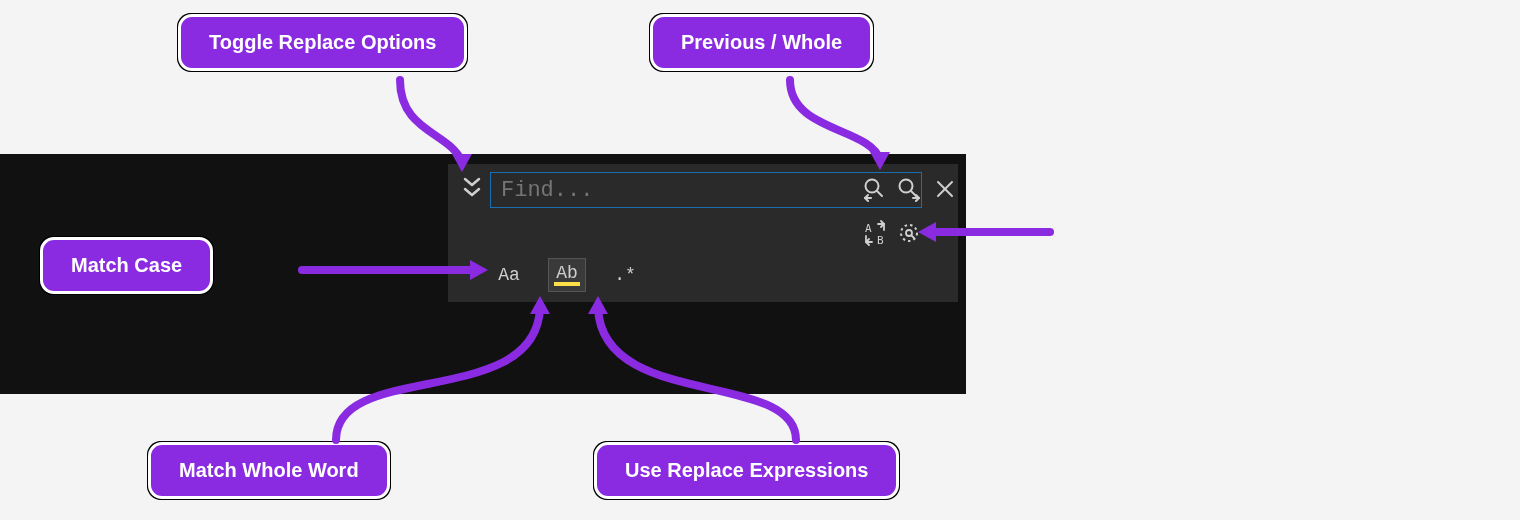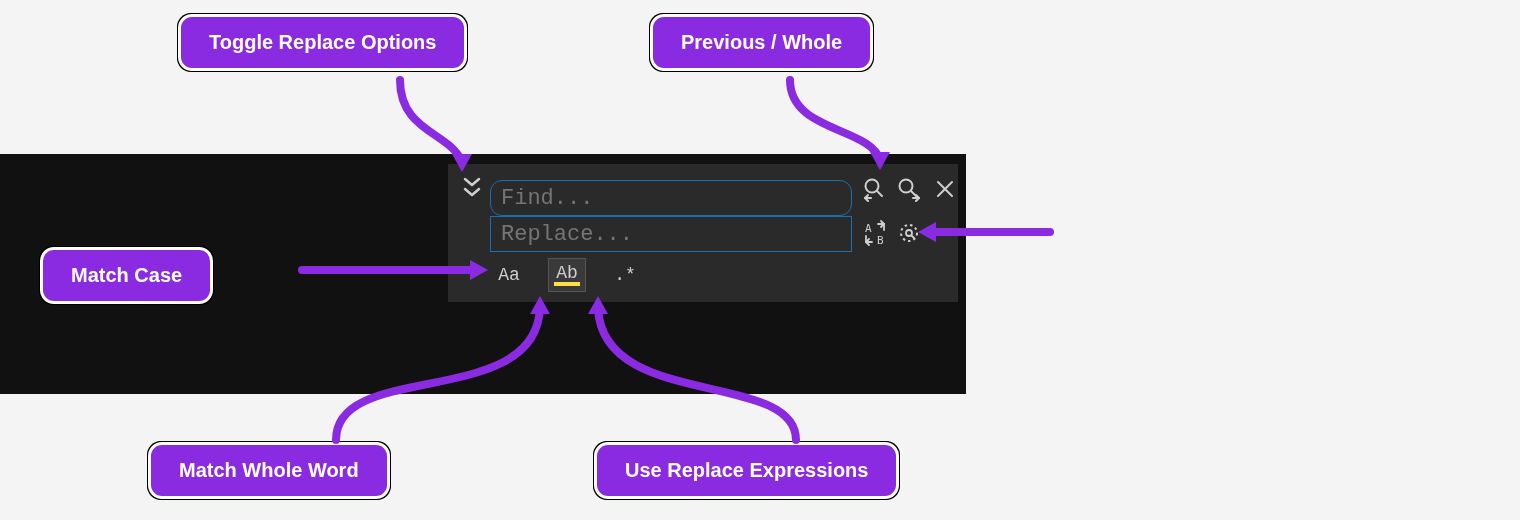--- a/index.html
+++ b/index.html
@@ -55,21 +55,21 @@
     height: 36px;
     background: #2a2a2a;
     border: 1px solid #1a6fb3;
     color: #888;
     font-family: "Consolas", "Courier New", monospace;
     font-size: 22px;
     padding: 0 10px;
     box-sizing: border-box;
     outline: none;
   }
-  .find-input    { left: 42px; top: 16px;  width: 362px; border-radius: 12px; }
+  .find-input    { left: 42px; top: 8px;  width: 432px; }
   .replace-input { left: 42px; top: 52px; width: 362px; }
 
   .iconbtn {
     position: absolute;
     width: 30px;
     height: 30px;
     display: flex;
     align-items: center;
     justify-content: center;
     color: #cfcfcf;
@@ -154,21 +154,20 @@
 
     <div class="chevrons-toggle">
       <svg width="18" height="22" viewBox="0 0 18 22">
         <polyline points="2,2 9,8 16,2" fill="none" stroke="#cfcfcf" stroke-width="2.5" stroke-linecap="round" stroke-linejoin="round"></polyline>
         <polyline points="2,12 9,18 16,12" fill="none" stroke="#cfcfcf" stroke-width="2.5" stroke-linecap="round" stroke-linejoin="round"></polyline>
       </svg>
     </div>
 
     <input class="input find-input" type="text" placeholder="Find..." style="">
 
-    <input class="input replace-input" type="text" placeholder="Replace..." style="">
 
     <div class="iconbtn prev-btn">
       <svg width="26" height="26" viewBox="0 0 26 26">
         <circle cx="10" cy="10" r="6.5" fill="none" stroke="#cfcfcf" stroke-width="2"></circle>
         <line x1="15" y1="15" x2="20" y2="20" stroke="#cfcfcf" stroke-width="2" stroke-linecap="round"></line>
         <polyline points="9,22 3,22 6,19" fill="none" stroke="#cfcfcf" stroke-width="2" stroke-linecap="round" stroke-linejoin="round"></polyline>
         <polyline points="6,25 3,22" fill="none" stroke="#cfcfcf" stroke-width="2" stroke-linecap="round"></polyline>
       </svg>
     </div>
     <div class="iconbtn next-btn">
@@ -217,21 +216,21 @@
     </div>
 
   </div>
 
   <div class="callout" style="left:178px; top:14px;">
     <span>Toggle Replace Options</span>
   </div>
   <div class="callout" style="left:650px; top:14px;">
     <span>Previous / Whole</span>
   </div>
-  <div class="callout" style="left:40px; top:247px;">
+  <div class="callout" style="left:40px; top:237px;">
     <span>Match Case</span>
   </div>
   <div class="callout" style="left:148px; top:442px;">
     <span>Match Whole Word</span>
   </div>
   <div class="callout" style="left:594px; top:442px;">
     <span>Use Replace Expressions</span>
   </div>
 
   <svg class="arrow-svg" style="left:390px; top:72px; width:90px; height:105px;">

